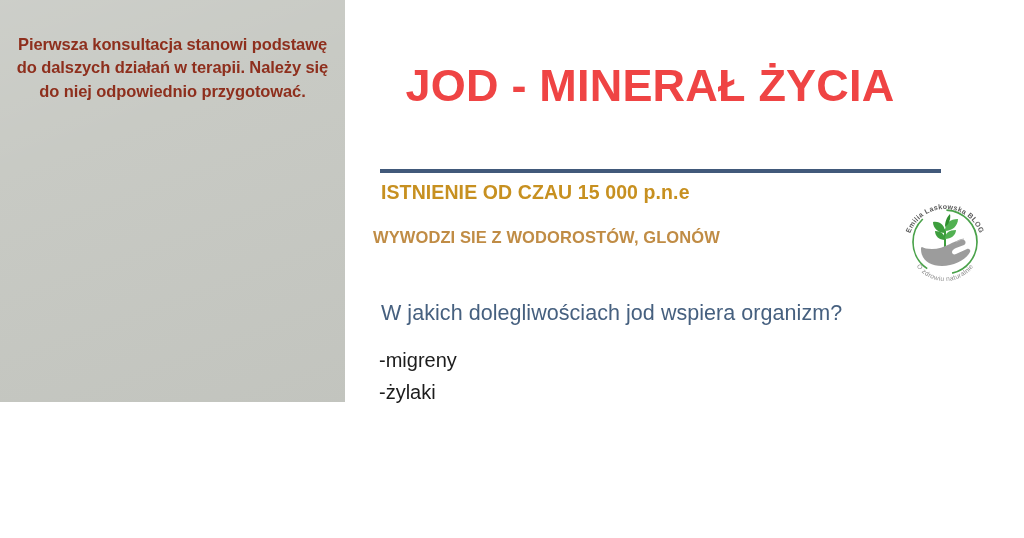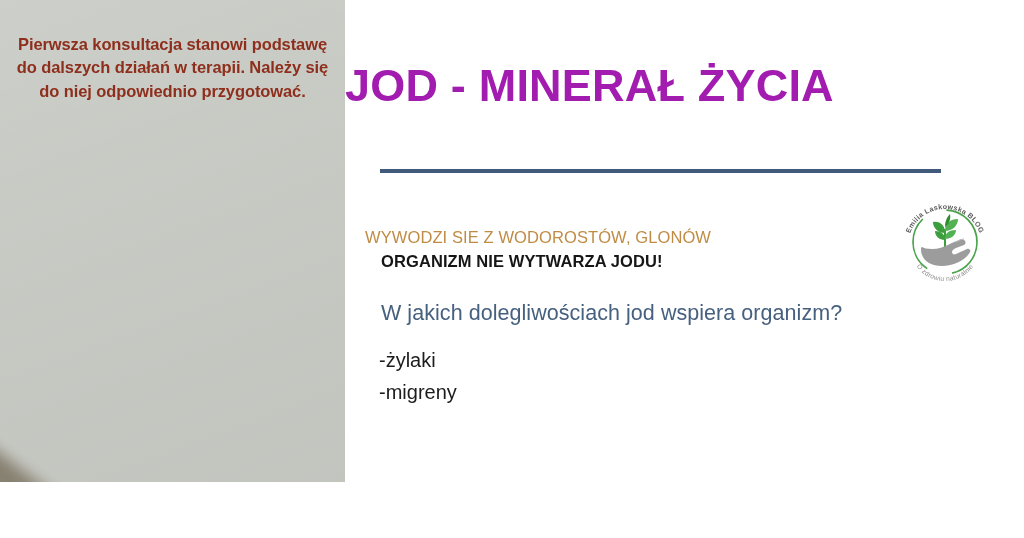--- a/index.html
+++ b/index.html
@@ -19,21 +19,21 @@
     overflow: hidden;
     background: #ffffff;
   }
 
   
   .left-panel {
     position: absolute;
     left: 0;
     top: 0;
     width: 345px;
-    height: 482px;
+    height: 402px;
     background: #c6c8c2;
     overflow: hidden;
   }
   .left-panel-sheen {
     position: absolute;
     inset: 0;
     background: linear-gradient(160deg, rgba(255,255,255,0.12) 0%, rgba(255,255,255,0.03) 35%, rgba(0,0,0,0.02) 100%);
     pointer-events: none;
   }
 
@@ -109,21 +109,22 @@
     width: 679px;
     height: 538px;
     background: #ffffff;
   }
 
   .slide-title {
     position: absolute;
     left: 0;
     top: 62px;
     width: 610px;
-    color: #a21caf;
+    text-align: center;
+    color: #ef4444;
     font-size: 45px;
     font-weight: bold;
     letter-spacing: 0.2px;
     line-height: 1.05;
   }
 
   .divider {
     position: absolute;
     left: 35px;
     top: 169px;
@@ -138,25 +139,25 @@
     top: 181px;
     color: #c79020;
     font-size: 19.5px;
     font-weight: bold;
     letter-spacing: 0.1px;
     white-space: nowrap;
   }
 
   .line-wywodzi {
     position: absolute;
-    left: 20px;
+    left: 28px;
     top: 228px;
     color: #c08c45;
     font-size: 16.5px;
-    font-weight: normal;
+    font-weight: bold;
     letter-spacing: 0.1px;
     white-space: nowrap;
   }
 
   .line-organizm {
     position: absolute;
     left: 36px;
     top: 252px;
     color: #161616;
     font-size: 16.5px;
@@ -213,30 +214,30 @@
     <div class="left-panel-sheen"></div>
     <div class="left-quote">Pierwsza konsultacja stanowi podstawę do dalszych działań w terapii. Należy się do niej odpowiednio przygotować.</div>
   </div>
 
   <div class="content">
 
     <div class="slide-title">JOD - MINERAŁ ŻYCIA</div>
 
     <div class="divider"></div>
 
+    <div class="line-istnienie">ISTNIENIE OD CZAU 15 000 p.n.e</div>
 
     <div class="line-wywodzi">WYWODZI SIE Z WODOROSTÓW, GLONÓW</div>
 
-    <div class="line-organizm">ORGANIZM NIE WYTWARZA JODU!</div>
 
     <div class="question">W jakich dolegliwościach jod wspiera organizm?</div>
 
     <div class="bullets">
+      <div class="bullet">-migreny</div>
       <div class="bullet">-żylaki</div>
-      <div class="bullet">-migreny</div>
     </div>
 
     <div class="logo">
       <svg viewBox="0 0 102 102" width="102" height="102">
         <defs>
           <path id="arcTop" d="M 14,56 A 37,37 0 0 1 88,56" fill="none"></path>
           <path id="arcBottom" d="M 16,56 A 35,35 0 0 0 86,56" fill="none"></path>
         </defs>
 
         <circle cx="51" cy="52" r="32" fill="none" stroke="#4aa24a" stroke-width="1.7" stroke-dasharray="57 26" stroke-dashoffset="14"></circle>

